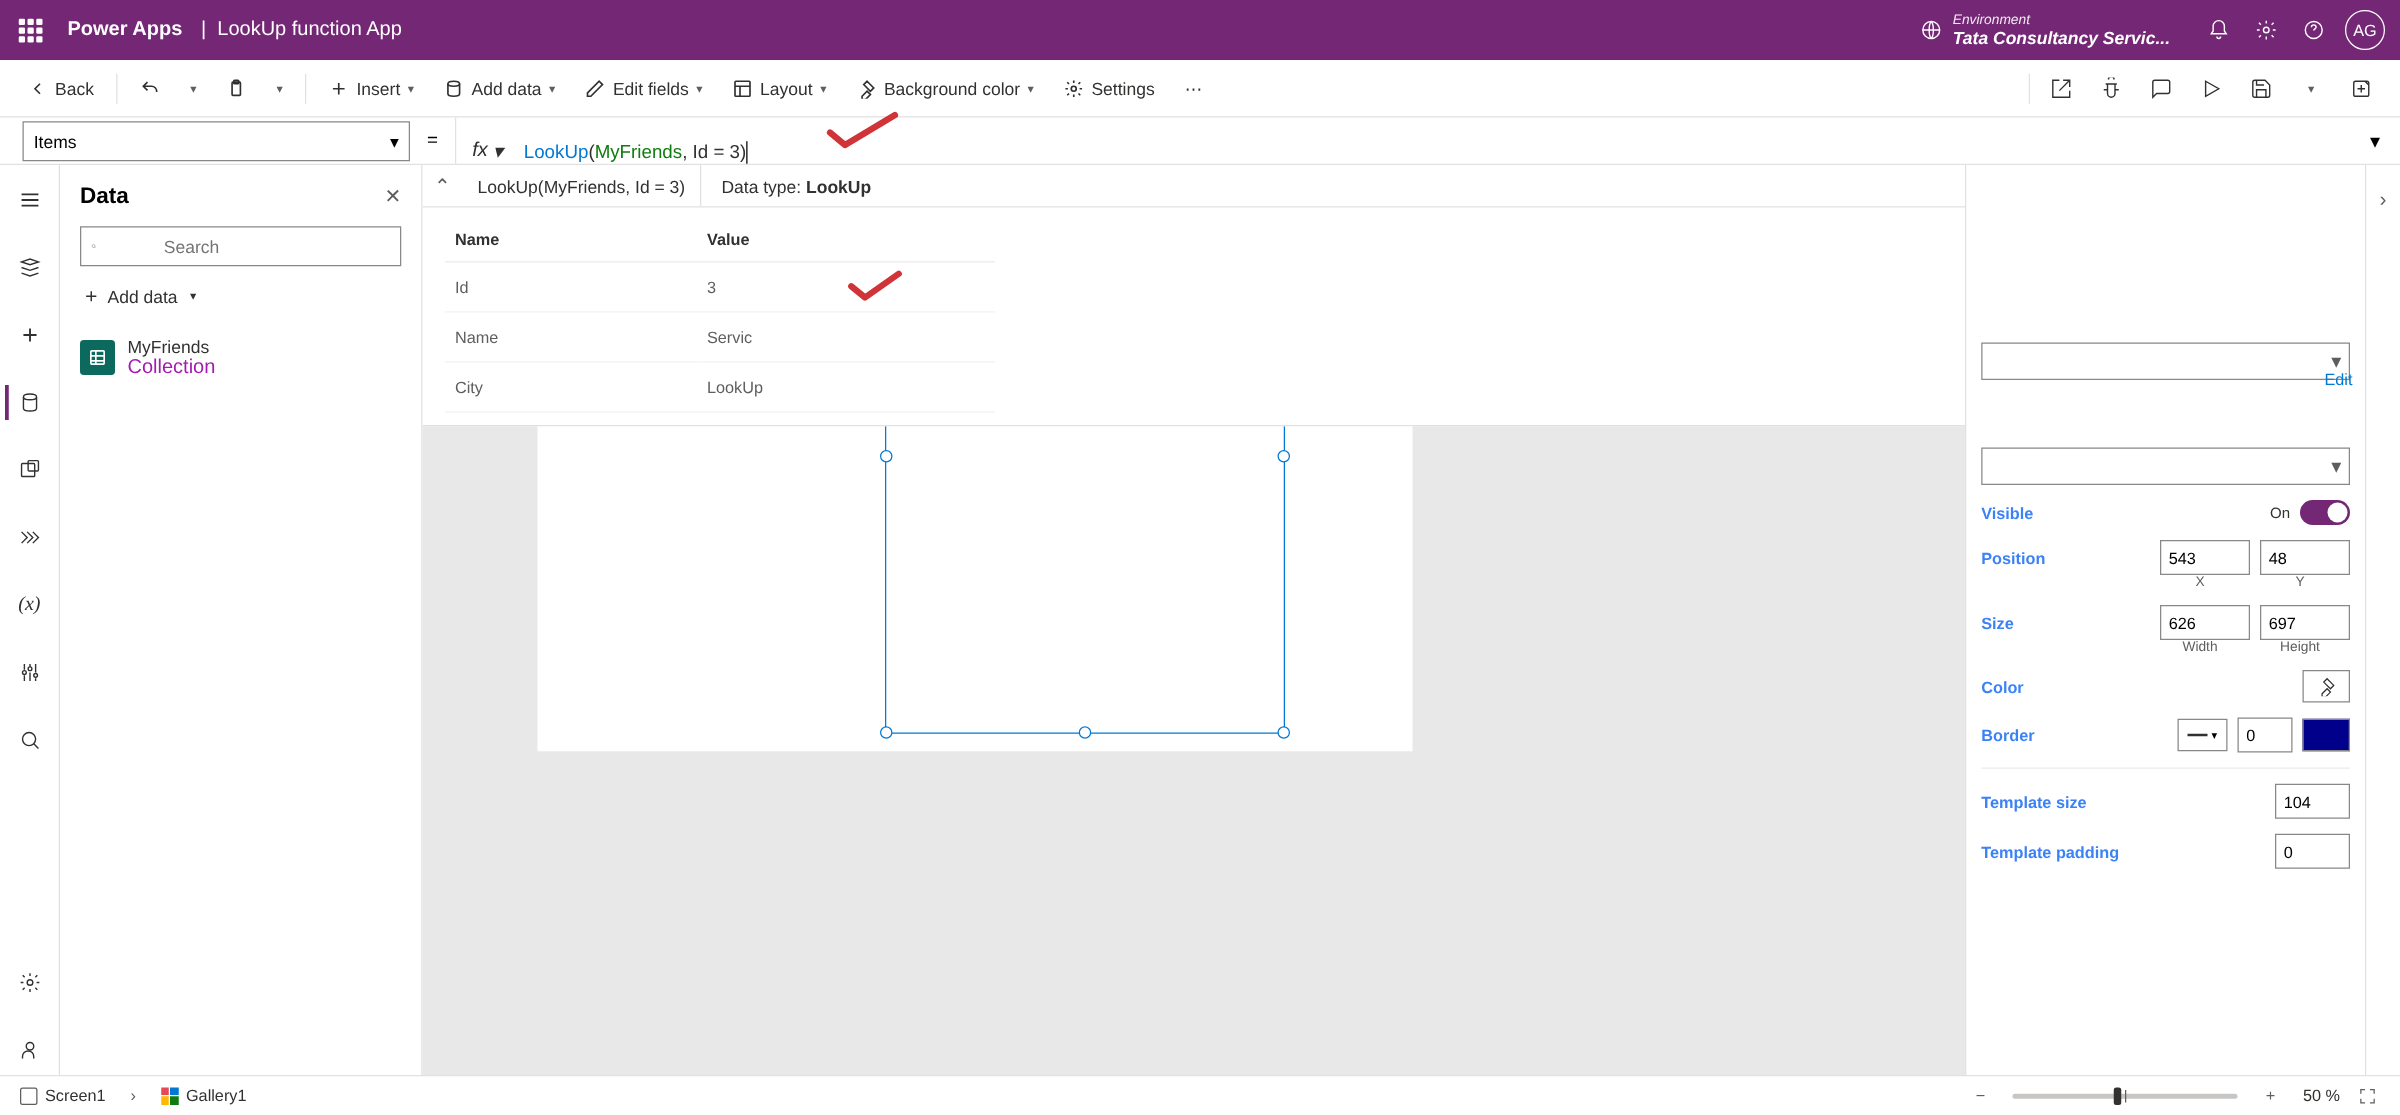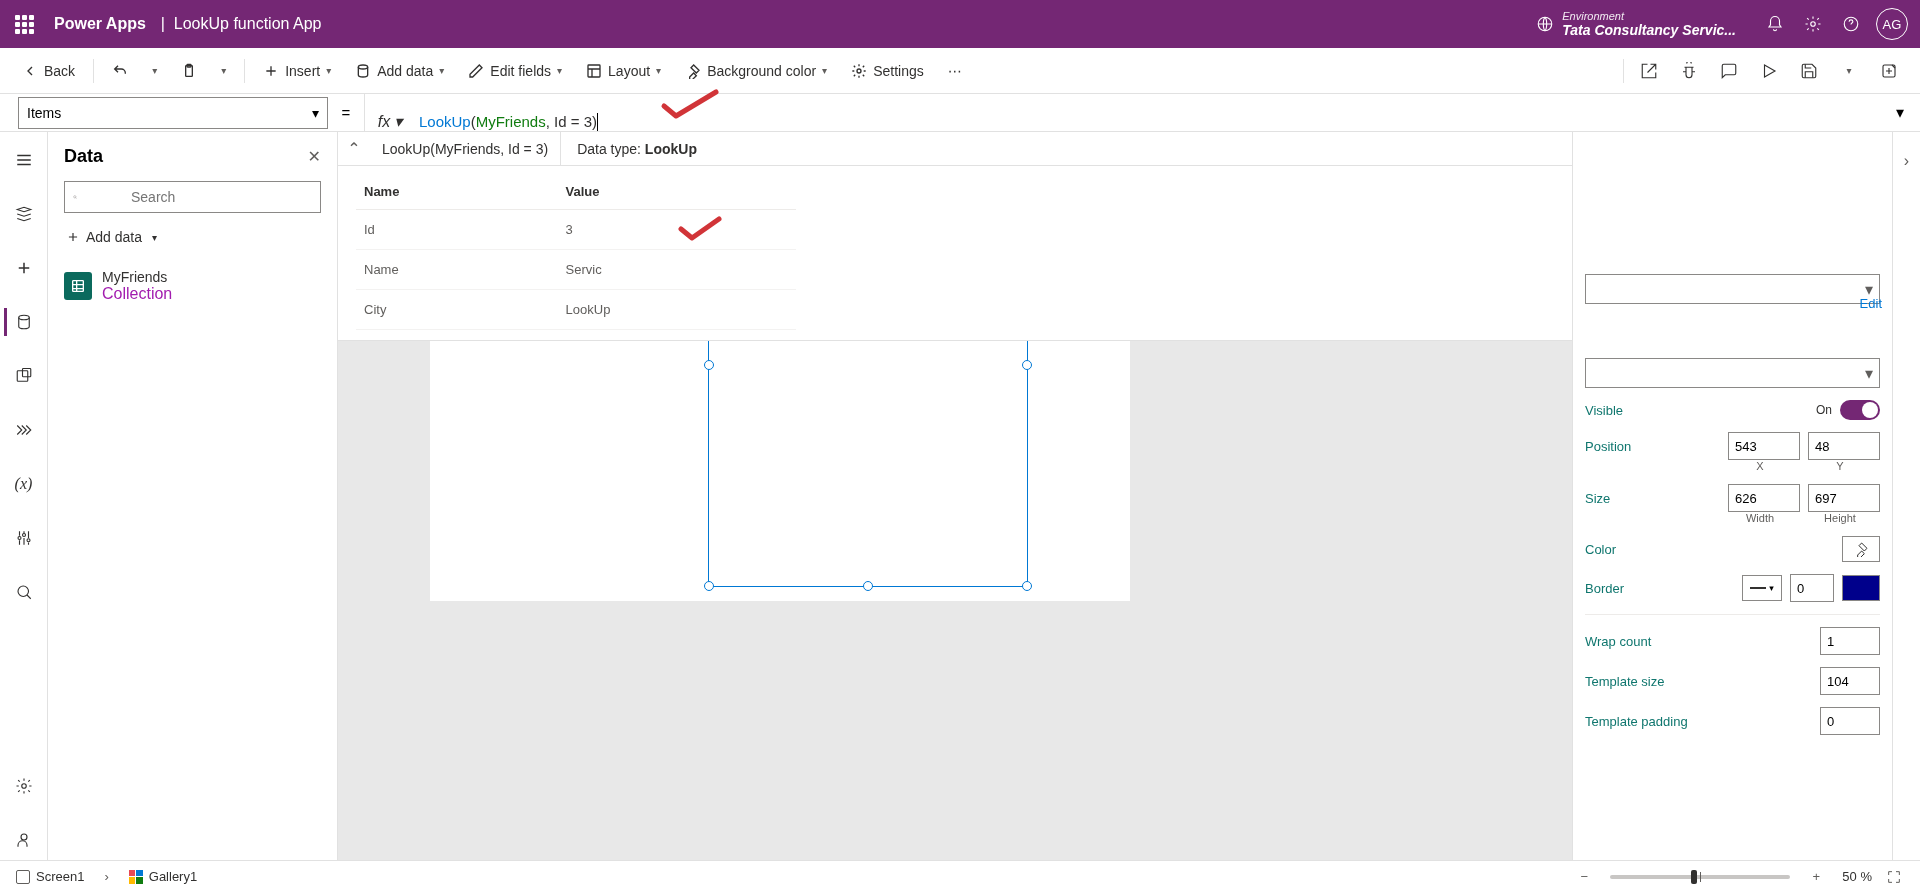--- a/index.html
+++ b/index.html
@@ -89,21 +89,21 @@
 .sel-rect .handle { position:absolute; width:10px; height:10px; background:#fff; border:1px solid #0078d4; border-radius:50%; }
 .sel-rect .h-tl{top:-5px;left:-5px}.sel-rect .h-tr{top:-5px;right:-5px}.sel-rect .h-bl{bottom:-5px;left:-5px}.sel-rect .h-br{bottom:-5px;right:-5px}
 .sel-rect .h-t{top:-5px;left:calc(50% - 5px)}.sel-rect .h-b{bottom:-5px;left:calc(50% - 5px)}
 .sel-rect .h-l{top:calc(50% - 5px);left:-5px}.sel-rect .h-r{top:calc(50% - 5px);right:-5px}
 
 
 .proppane { width:320px; border-left:1px solid #e1e1e1; background:#fff; display:flex; flex-direction:column; padding:10px 12px; gap:12px; position:relative; }
 .proppane .pp-edit { position:absolute; top:164px; right:10px; color:#0078d4; font-size:13px; cursor:pointer; }
 .proppane .pp-drop { height:30px; border:1px solid #8a8886; width:100%; display:flex; align-items:center; justify-content:flex-end; padding:0 6px; color:#605e5c; cursor:pointer; }
 .proppane .row { display:flex; align-items:center; gap:8px; }
-.proppane .row .label { flex:1; font-size:13px; color:#0f766e; }
+.proppane .row .label { flex:1; font-size:13px; color:#3b82f6;font-weight:bold; }
 .proppane .toggle { width:40px; height:20px; background:#742774; border-radius:10px; position:relative; cursor:pointer; }
 .proppane .toggle::after { content:""; position:absolute; right:2px; top:2px; width:16px; height:16px; background:#fff; border-radius:50%; }
 .proppane .num { width:72px; height:28px; border:1px solid #8a8886; padding:0 6px; font-size:13px; }
 .proppane .numwide { width:60px; height:28px; border:1px solid #8a8886; padding:0 6px; font-size:13px; }
 .proppane .sublabel { font-size:11px; color:#605e5c; text-align:center; }
 .proppane .colorbtn { width:38px; height:26px; border:1px solid #8a8886; display:flex; align-items:center; justify-content:center; cursor:pointer; }
 .proppane .colorswatch { width:38px; height:26px; background:#00008b; border:1px solid #8a8886; cursor:pointer; }
 .proppane .borderstyle { width:40px; height:26px; border:1px solid #8a8886; display:flex; align-items:center; justify-content:center; cursor:pointer; gap:3px; }
 
 
@@ -519,24 +519,20 @@
           <div style="width:16px;border-top:2px solid #323130;"></div>
           <span class="chev" style="font-size:9px;">▾</span>
         </div>
       <input class="numwide" style="width: 44px;" value="0">
       <div class="colorswatch"></div>
     </div>
 
     <div style="border-top:1px solid #edebe9; height:1px;"></div>
 
     <div class="row">
-      <div class="label">Wrap count</div>
-      <input class="numwide" value="1" style="">
-    </div>
-    <div class="row">
       <div class="label">Template size</div>
       <input class="numwide" value="104" style="">
     </div>
     <div class="row">
       <div class="label">Template padding</div>
       <input class="numwide" value="0" style="">
     </div>
   </div>
 
   <div class="rightrail-collapse">›</div>

